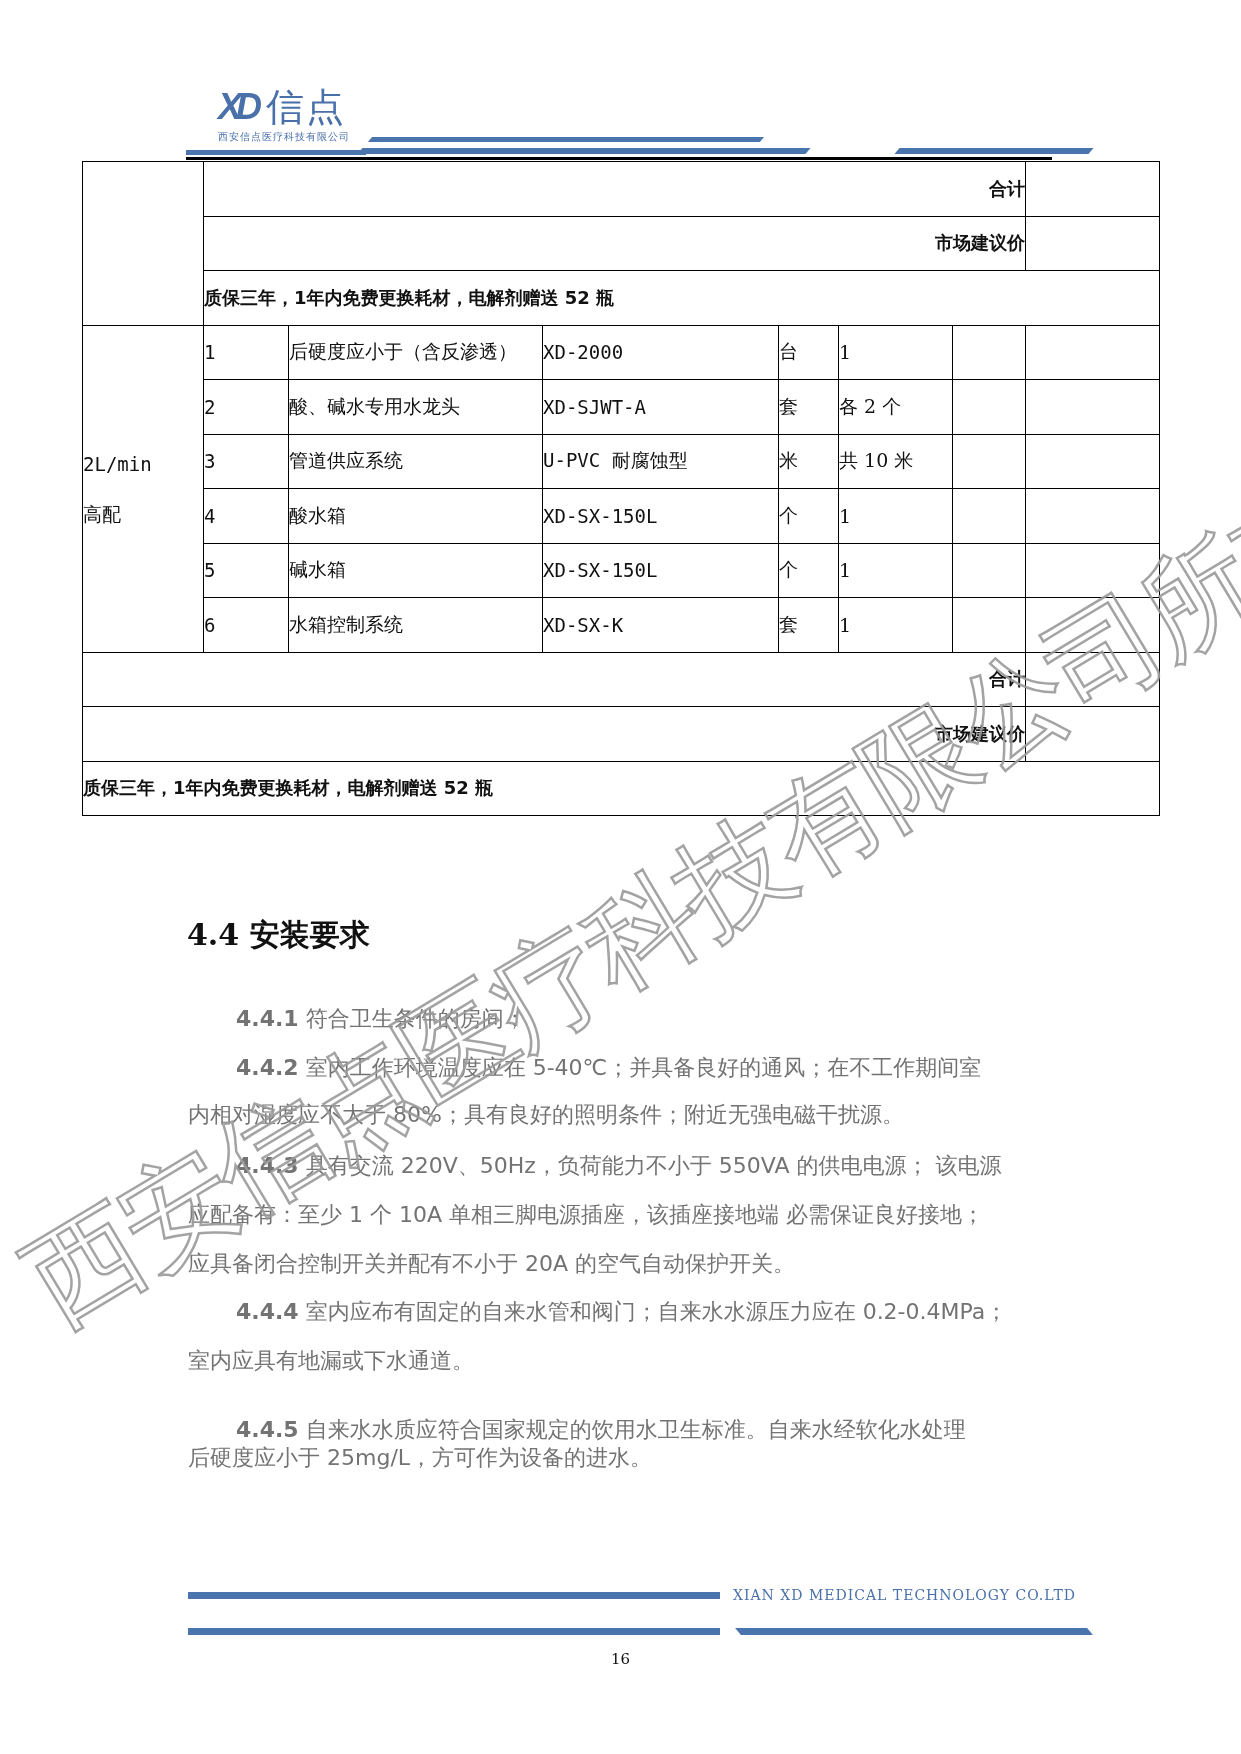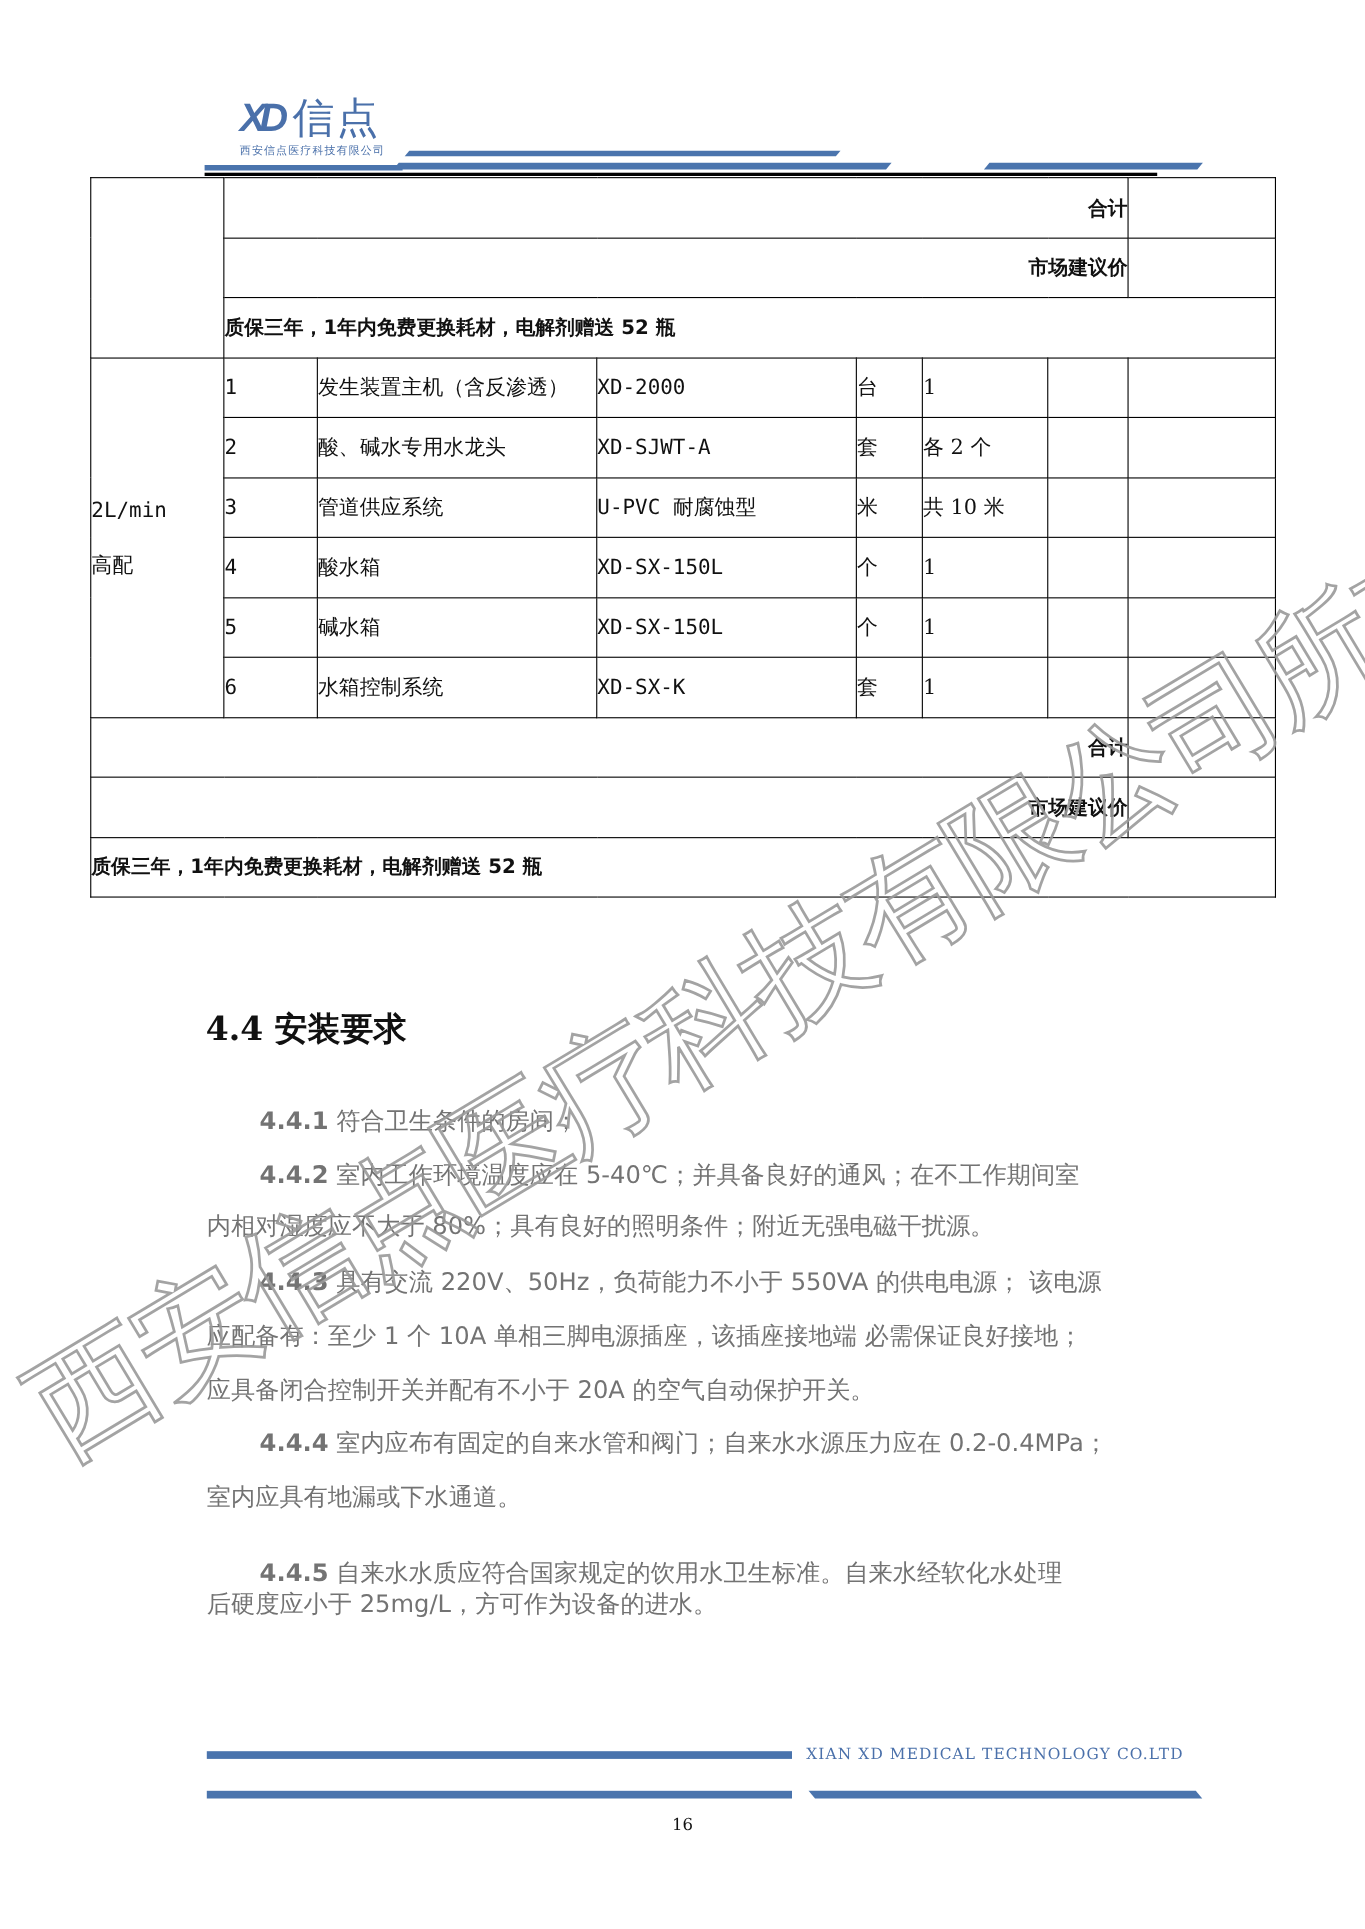--- a/index.html
+++ b/index.html
@@ -71,21 +71,21 @@
   <tr>
     <td colspan="7" class="bold">质保三年，1年内免费更换耗材，电解剂赠送 52 瓶</td>
   </tr>
 
   <tr>
     <td rowspan="6" class="grp">
       <div>2L/min</div>
       <div class="cn" style="font-family:'DejaVu Serif','Liberation Serif',serif;">高配</div>
     </td>
     <td>1</td>
-    <td class="cn">发生装置主机（含反渗透）</td>
+    <td class="cn">后硬度应小于（含反渗透）</td>
     <td>XD-2000</td>
     <td class="cn">台</td>
     <td class="cn">1</td>
     <td></td>
     <td></td>
   </tr>
   <tr>
     <td>2</td>
     <td class="cn">酸、碱水专用水龙头</td>
     <td>XD-SJWT-A</td>

